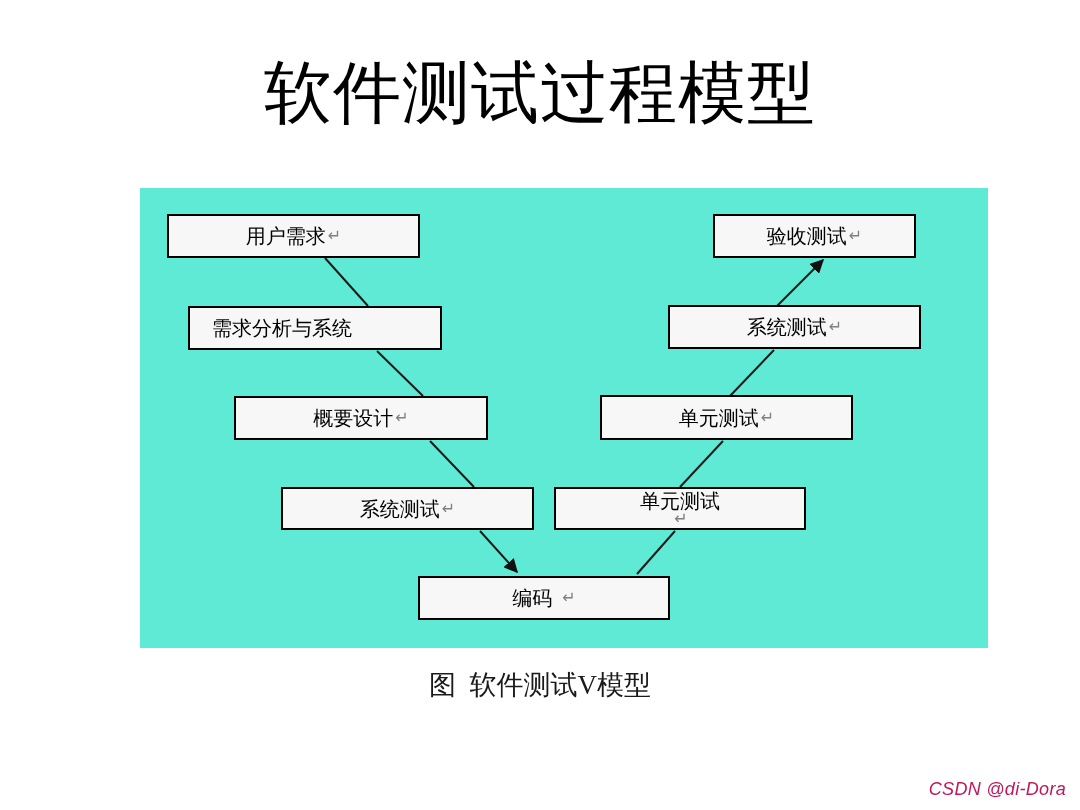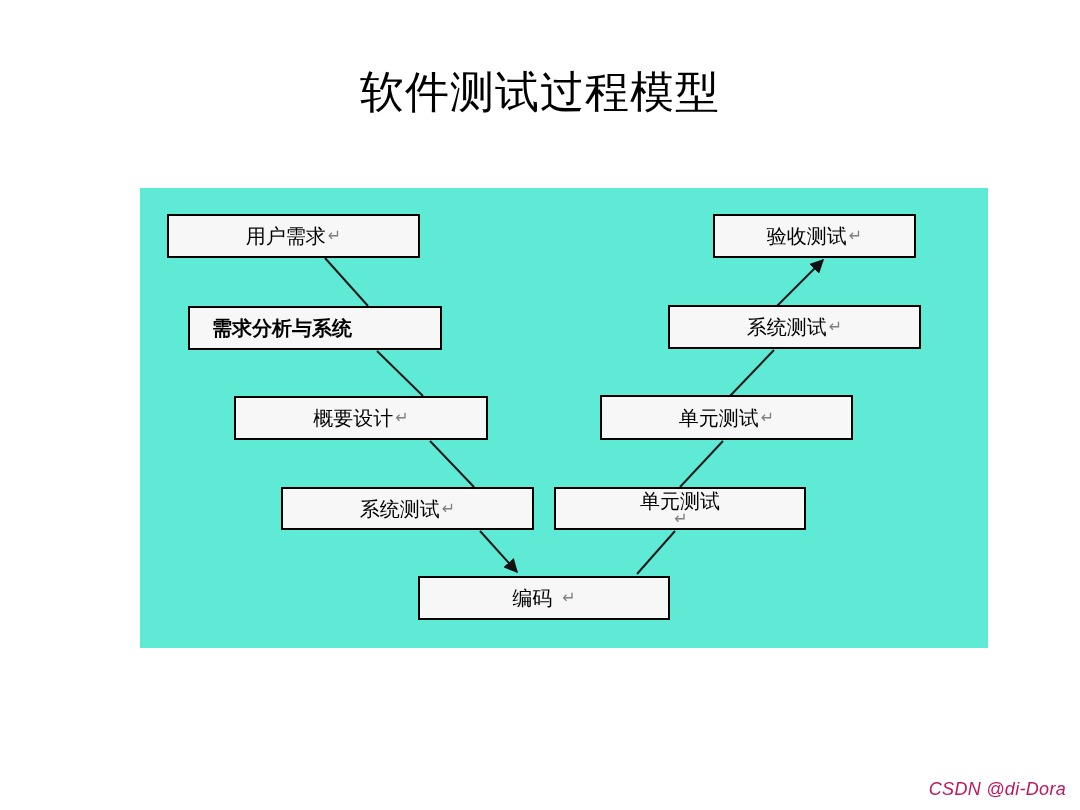--- a/index.html
+++ b/index.html
@@ -17,21 +17,21 @@
   }
 
   
   #slide-title {
     position: absolute;
     left: 0;
     top: 58px;
     width: 1080px;
     text-align: center;
     font-family: "Liberation Serif", "DejaVu Serif", serif;
-    font-size: 44px;
+    font-size: 68px;
     line-height: 70px;
     color: #000000;
     letter-spacing: 1px;
     white-space: pre;
   }
 
   
   #figure-panel {
     position: absolute;
     left: 140px;
@@ -132,21 +132,21 @@
 
       <line x1="590" y1="208" x2="634" y2="162" stroke="#1a1a1a" stroke-width="2"></line>
 
       <line x1="637" y1="118" x2="683" y2="72" stroke="#1a1a1a" stroke-width="2" marker-end="url(#arrowhead)"></line>
     </svg>
 
     <div class="dbox" style="left:27px; top:26px; width:253px; height:44px;">
       <span>用户需求</span><span class="pilcrow">↵</span>
     </div>
 
-    <div class="dbox left-aligned" style="left:48px; top:118px; width:254px; height:44px;font-weight:bold;">
+    <div class="dbox left-aligned" style="left:48px; top:118px; width:254px; height:44px;">
       <span>需求分析与系统</span>
     </div>
 
     <div class="dbox" style="left:94px; top:208px; width:254px; height:44px;">
       <span>概要设计</span><span class="pilcrow">↵</span>
     </div>
 
     <div class="dbox" style="left:141px; top:299px; width:253px; height:43px;">
       <span>系统测试</span><span class="pilcrow">↵</span>
     </div>
@@ -166,16 +166,17 @@
     <div class="dbox" style="left:528px; top:117px; width:253px; height:44px;">
       <span>系统测试</span><span class="pilcrow">↵</span>
     </div>
 
     <div class="dbox" style="left:573px; top:26px; width:203px; height:44px;">
       <span>验收测试</span><span class="pilcrow">↵</span>
     </div>
 
   </div>
 
+  <div id="figure-caption">图  软件测试V模型</div>
 
   <div id="watermark">CSDN @di-Dora</div>
 
 </div>
 
 </body></html>

